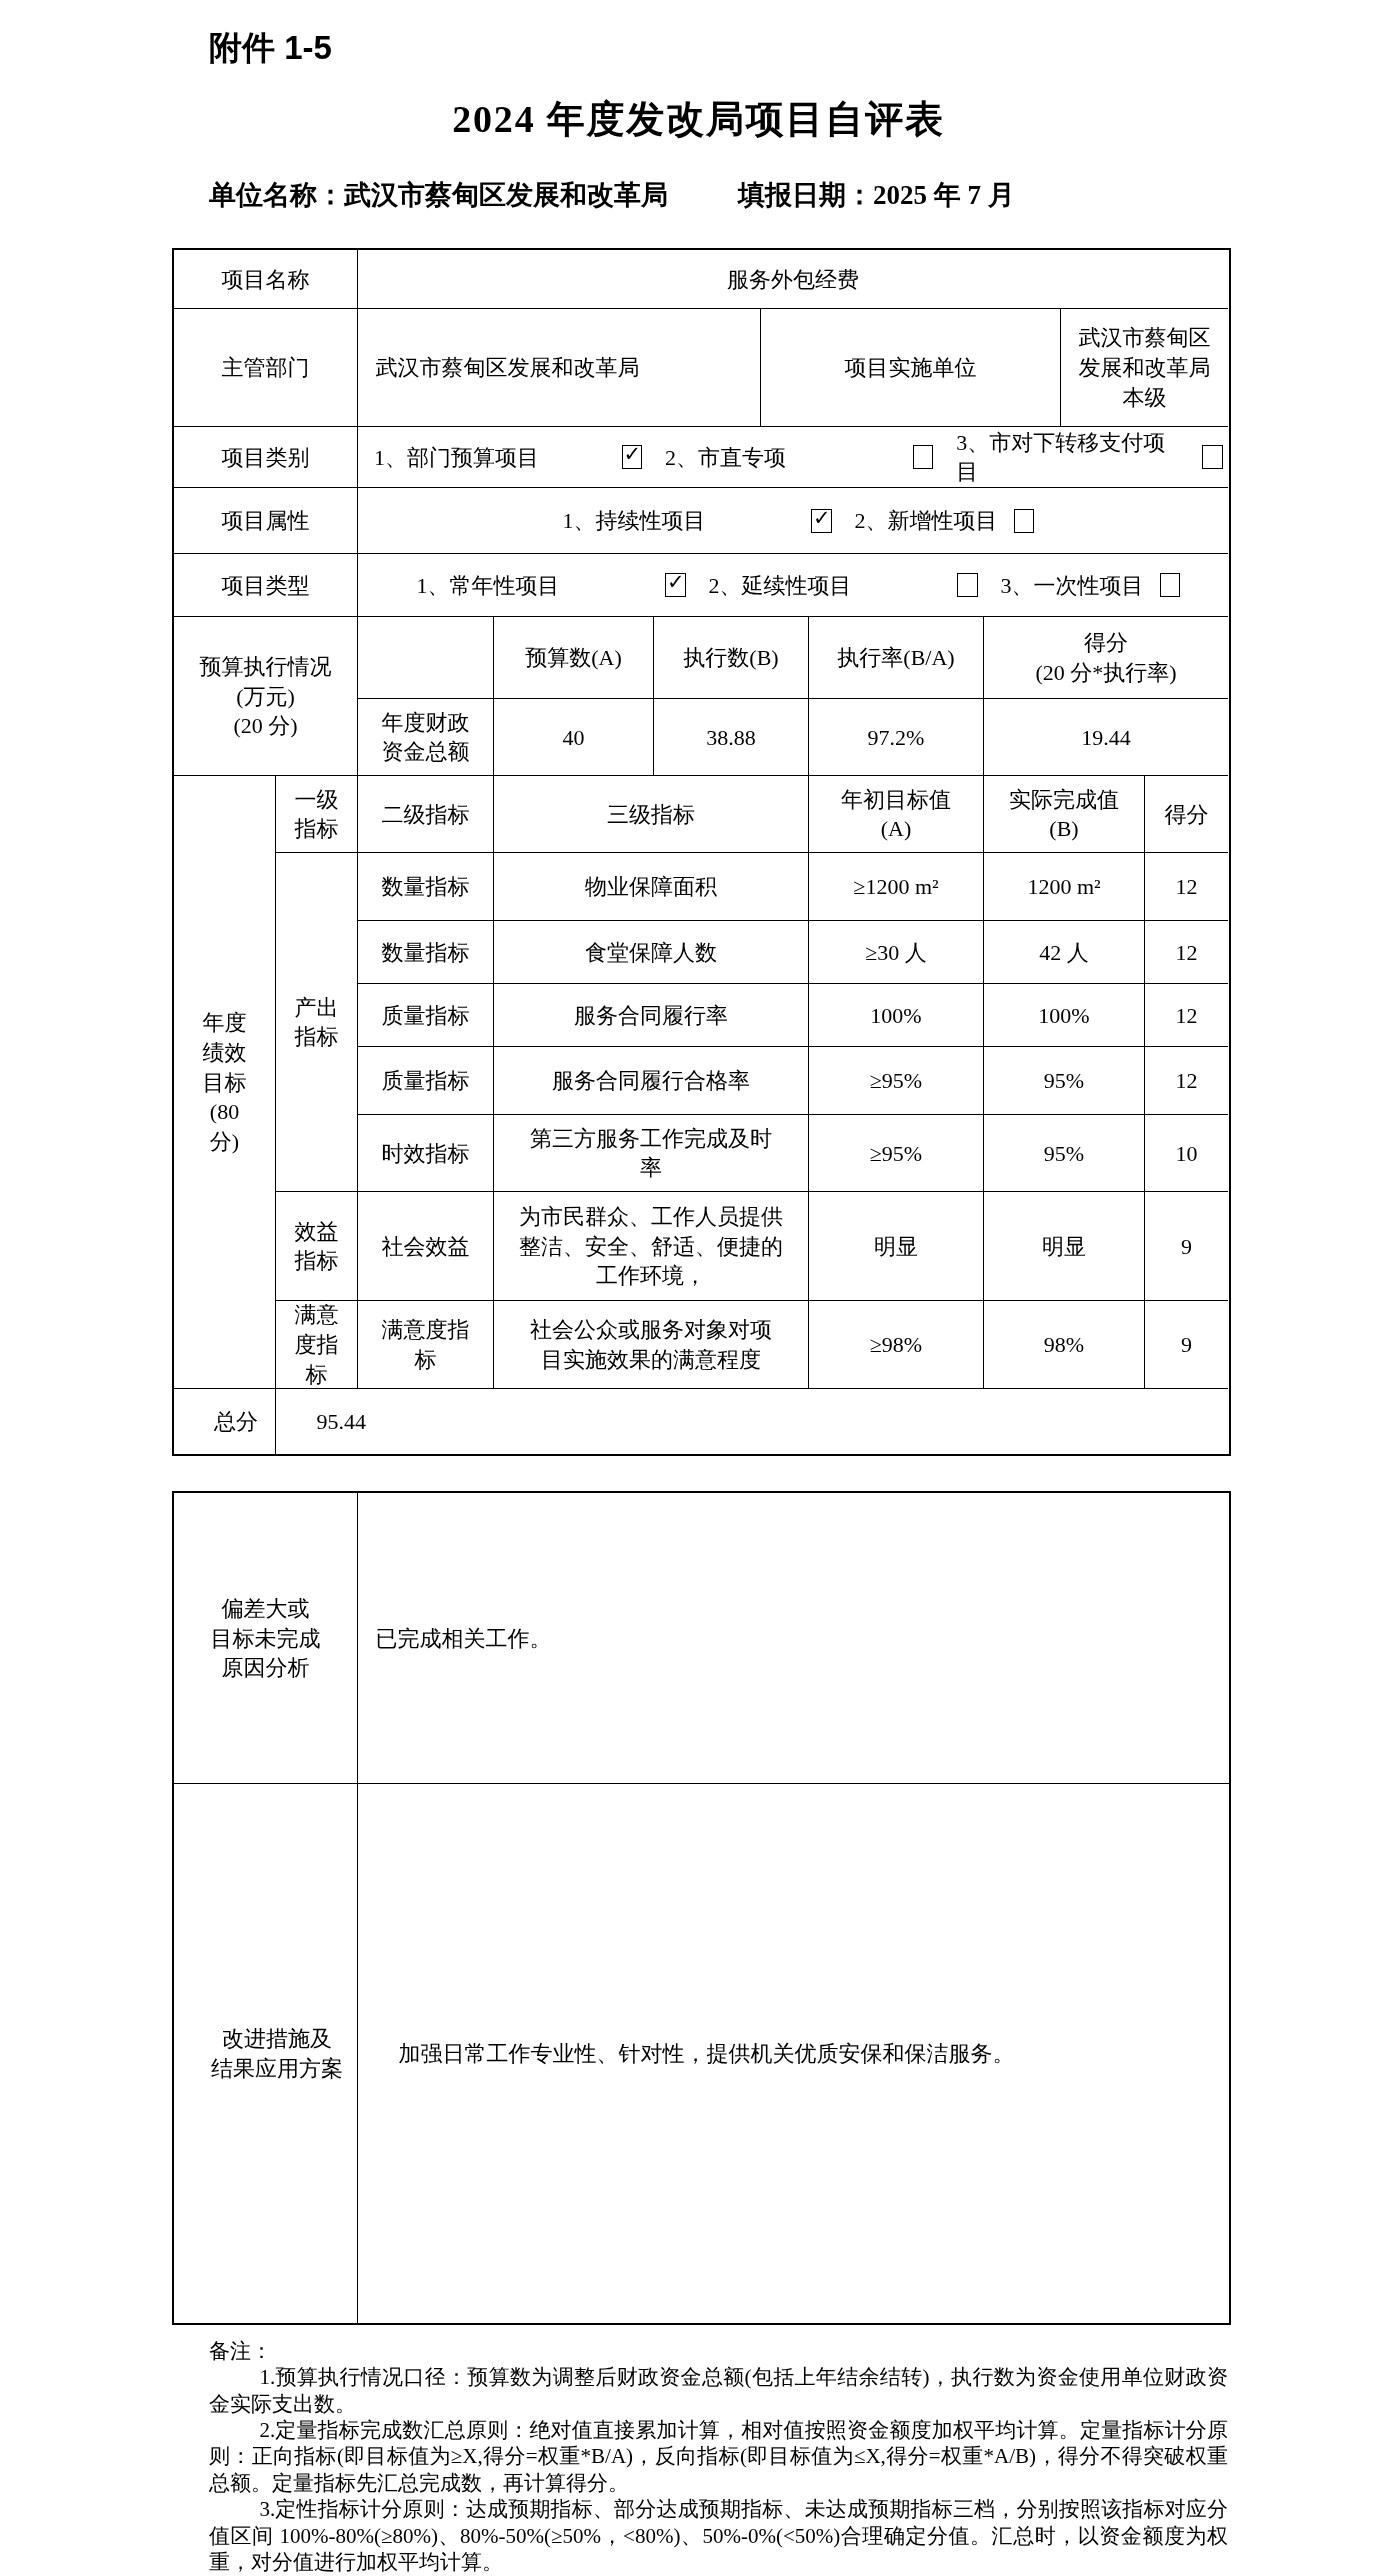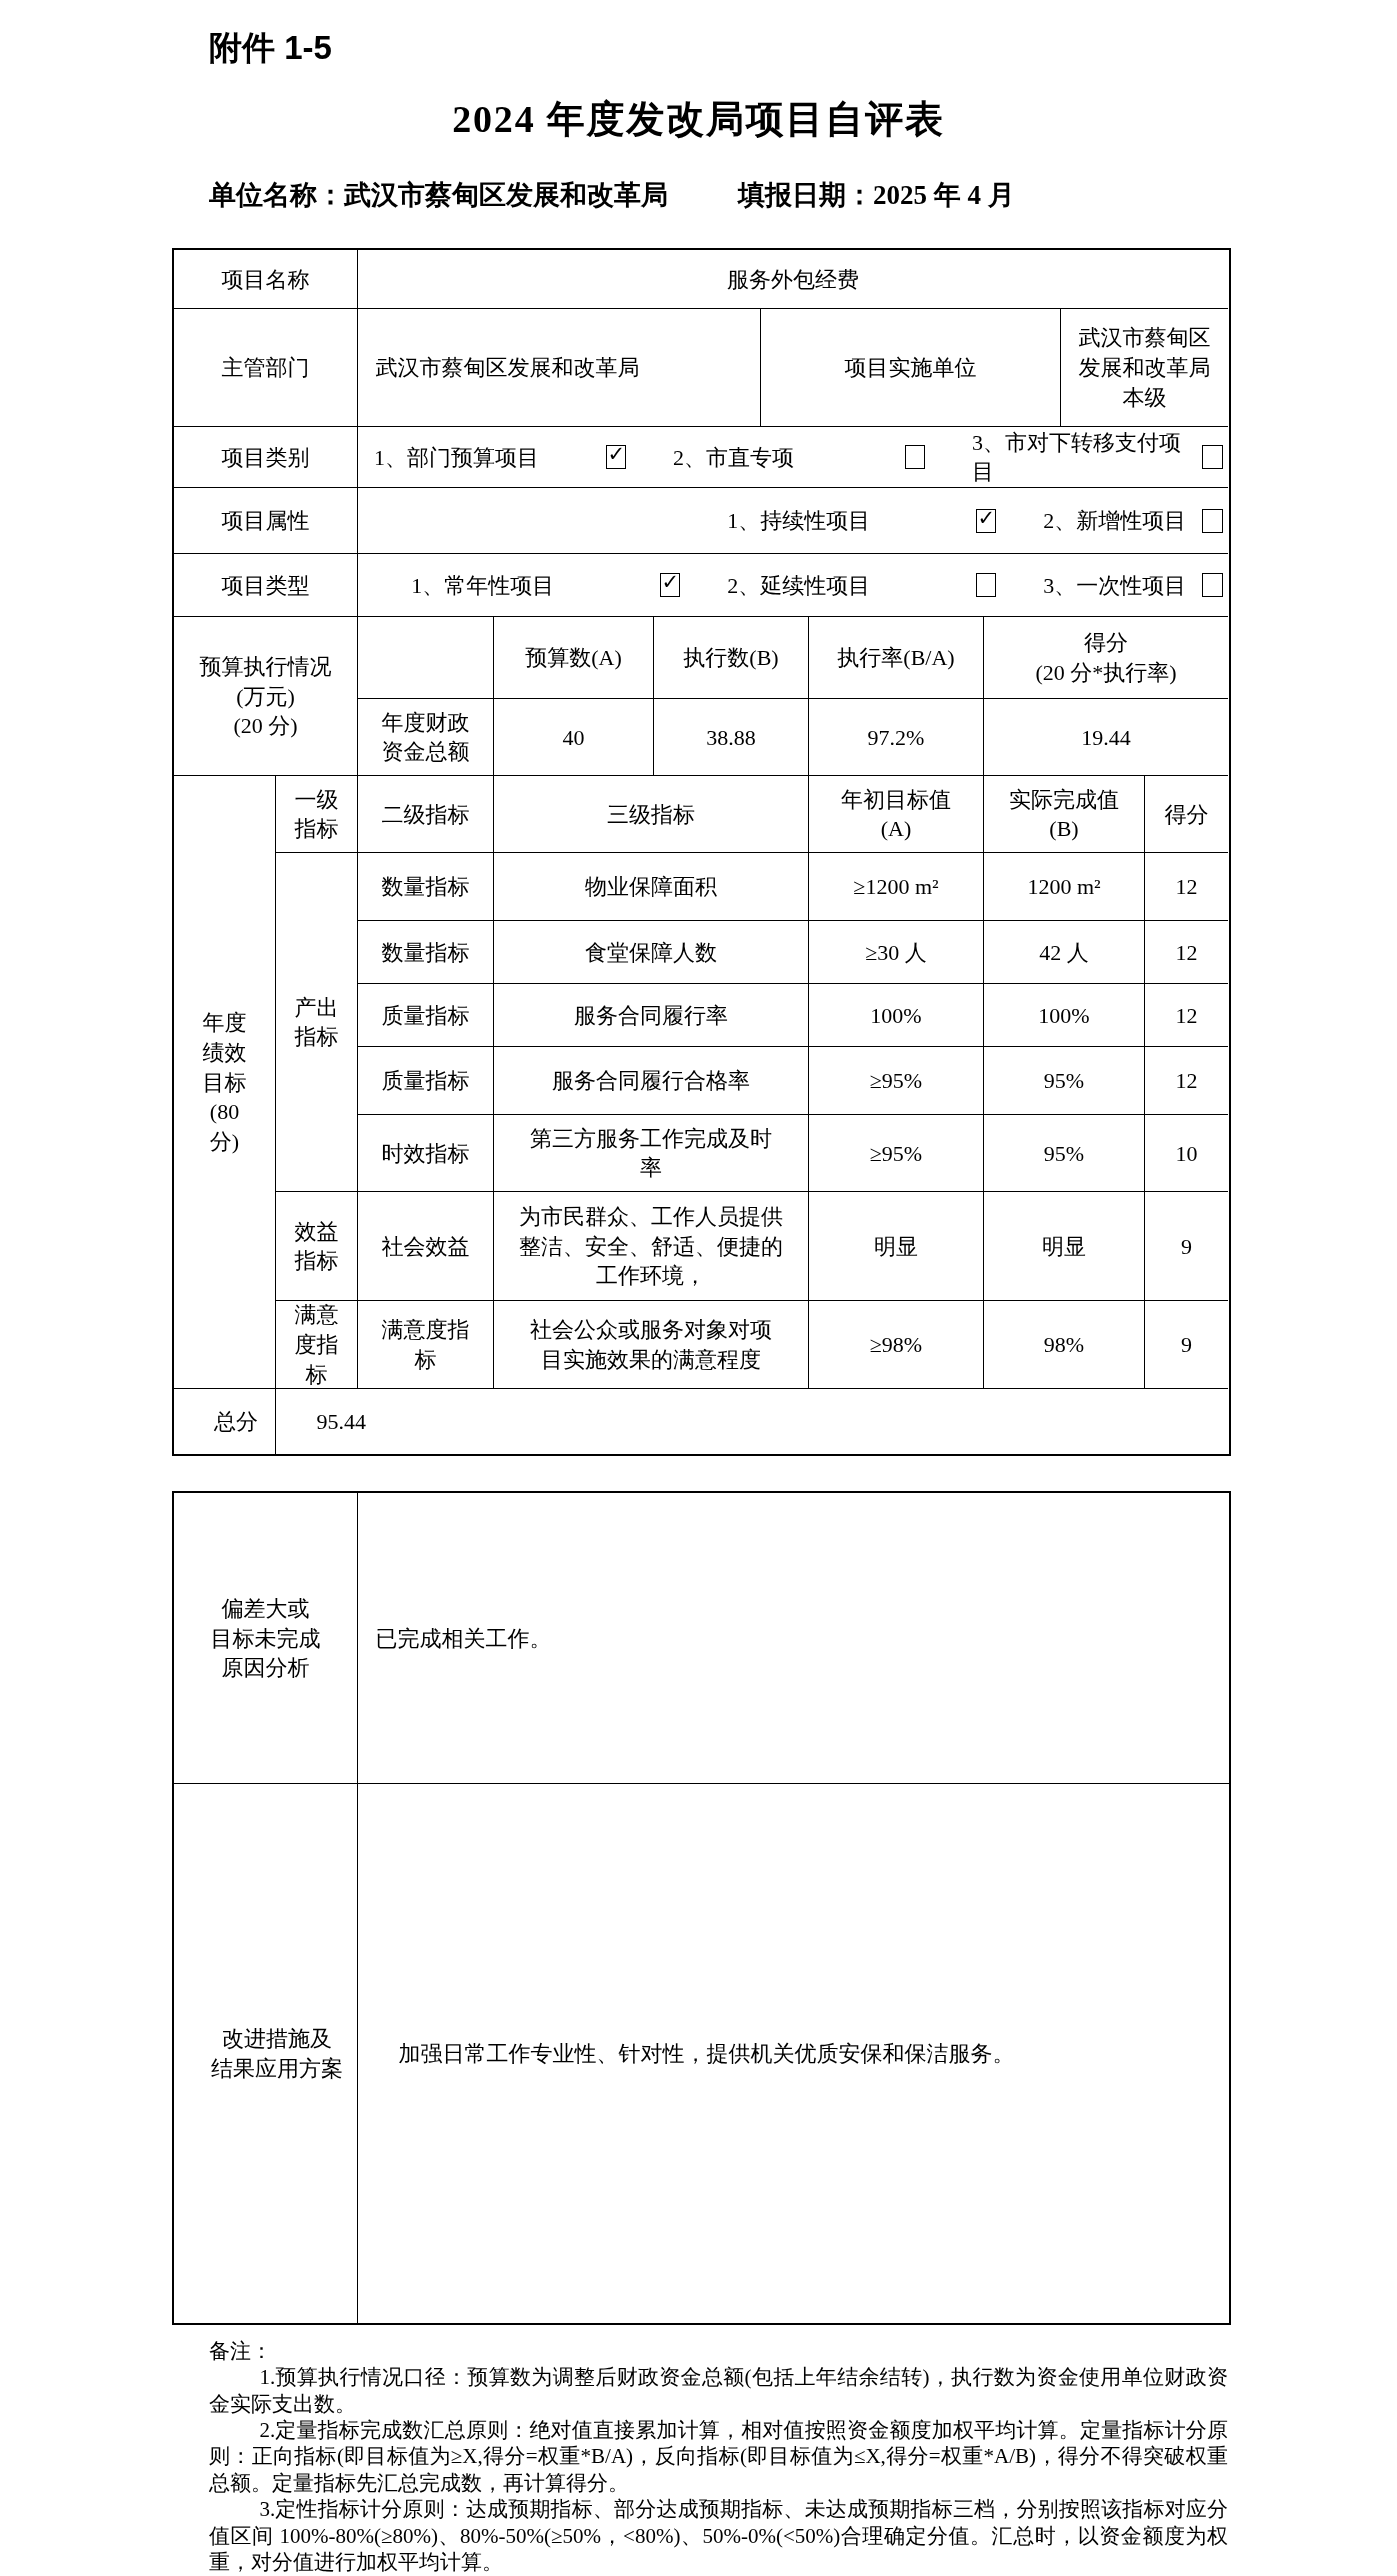--- a/index.html
+++ b/index.html
@@ -12,21 +12,21 @@
   
   .tbl{margin:35px 0 0 172px;width:1055px;border:2.6px solid #000;display:grid;box-sizing:content-box;
     grid-template-columns:102px 82px 136px 160px 107px 48px 175px 77px 84px 83px;
     grid-template-rows:59px 118px 61px 66px 63px 82px 77px 77px 68px 63px 63px 68px 77px 109px 88px 65px;}
   .c{border-right:1.8px solid #000;border-bottom:1.8px solid #000;display:flex;align-items:center;
     justify-content:center;text-align:center;font-size:22px;line-height:1.35;white-space:pre-line;
     box-sizing:border-box;padding:3.5px 5.3px;}
   .c.left{justify-content:flex-start;text-align:right;padding-left:17.6px;}
   .c.no-r{border-right:none;}
   .c.no-b{border-bottom:none;margin-left:23px;}
-  .c.opts{justify-content:flex-end;text-align:left;padding-left:16px;gap:24px;}
+  .c.opts{justify-content:center;text-align:left;padding-left:16px;}
   .opt{display:inline-flex;align-items:center;justify-content:space-between;width:269px;padding-right:23px;}
   .opt.last{width:auto;padding-right:0;}
   .opt.last .cb{margin-left:16px;}
   .cb{display:inline-block;width:18.5px;height:22px;border:1.8px solid #000;position:relative;flex:0 0 auto;}
   .cb.checked::after{content:"✓";position:absolute;left:0.9px;top:-6.2px;font-size:21px;
     font-family:"DejaVu Sans",sans-serif;}
   
   .tbl2{margin:35px 0 0 172px;width:1055px;border:2.6px solid #000;display:grid;box-sizing:content-box;
     grid-template-columns:184px 871px;grid-template-rows:291px 539px;}
   
@@ -34,21 +34,21 @@
   .note-p{margin:0;text-indent:2.4em;}
   .note-t{margin:0;}
 </style>
 </head>
 <body>
 
 <div class="attachment">附件 1-5</div>
 <div class="doc-title">2024 年度发改局项目自评表</div>
 <div class="subtitle">
   <span>单位名称：武汉市蔡甸区发展和改革局</span>
-  <span class="date">填报日期：2025 年 4 月</span>
+  <span class="date">填报日期：2025 年 7 月</span>
 </div>
 
 <div class="tbl">
 
   <div class="c" style="grid-area:1/1/2/3">项目名称</div>
   <div class="c no-r" style="grid-area:1/3/2/11">服务外包经费</div>
 
   <div class="c" style="grid-area:2/1/3/3">主管部门</div>
   <div class="c left" style="grid-area:2/3/3/6">武汉市蔡甸区发展和改革局</div>
   <div class="c" style="grid-area:2/6/3/9">项目实施单位</div>

